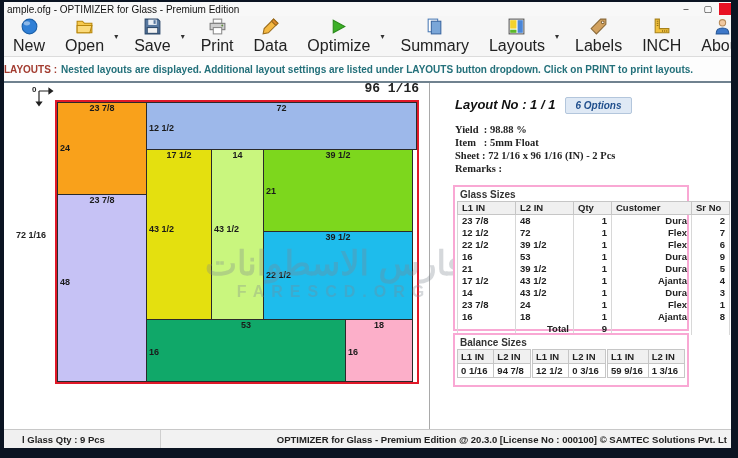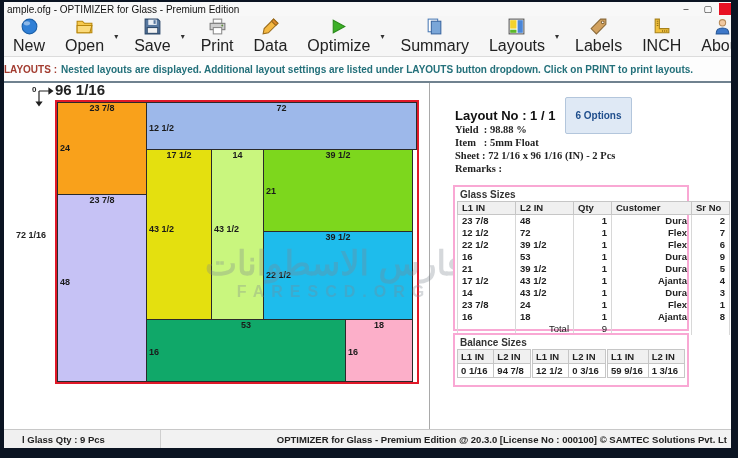--- a/index.html
+++ b/index.html
@@ -23,21 +23,21 @@
 
   
   .notice{height:24px;display:flex;align-items:center;background:#fdfdfd;border-bottom:2px solid #70828f;font-size:10px;font-weight:bold;white-space:nowrap;overflow:hidden;flex:0 0 auto;}
   .notice .npre{color:#a23b2f;margin-right:4px;}
   .notice .nbody{color:#23707a;}
 
   
   .main{position:relative;flex:1 1 auto;background:#fff;overflow:hidden;}
   .v-split{position:absolute;left:425px;top:0;bottom:0;width:1px;background:#a9a9a9;}
 
-  .sheet-w-label{position:absolute;top:-2px;left:51px;width:364px;text-align:left;font-size:15px;font-weight:bold;color:#222;}
+  .sheet-w-label{position:absolute;top:-2px;left:51px;width:364px;text-align:right;font-size:13px;font-weight:bold;color:#222;font-family:Liberation Mono, monospace;}
   .sheet-h-label{position:absolute;left:12px;top:147px;font-size:9px;font-weight:bold;color:#222;}
   .origin{position:absolute;left:28px;top:4px;width:26px;height:26px;}
   .origin .olabel{position:absolute;left:0;top:-2px;font-size:8px;font-weight:bold;color:#222;}
 
   .sheet{position:absolute;left:51px;top:17px;width:364px;height:284px;border:2px solid #e01828;background:#ffffff;box-sizing:border-box;}
   .piece{position:absolute;border:1px solid #2a2a2a;box-sizing:border-box;}
   .piece .wl{position:absolute;top:0px;left:0;width:100%;text-align:center;font-size:9px;font-weight:bold;color:#1a1a1a;}
   .piece .hl{position:absolute;left:2px;top:44%;font-size:9px;font-weight:bold;color:#1a1a1a;}
   .p0{left:0;top:0;width:90px;height:93px;}
   .p1{left:89px;top:0;width:271px;height:48px;}
@@ -48,36 +48,36 @@
   .p6{left:0;top:92px;width:90px;height:188px;}
   .p7{left:89px;top:217px;width:200px;height:63px;}
   .p8{left:288px;top:217px;width:68px;height:63px;}
 
   .watermark{position:absolute;left:170px;top:160px;width:320px;text-align:center;opacity:.32;color:#7e8790;pointer-events:none;}
   .watermark .wm1{font-size:34px;font-weight:bold;line-height:40px;}
   .watermark .wm2{font-size:16px;font-weight:bold;letter-spacing:7px;}
 
   
   .rpanel{position:absolute;left:447px;top:0;width:282px;height:100%;}
-  .lh-row{position:absolute;left:4px;top:14px;display:flex;align-items:center;gap:10px;}
+  .lh-row{position:absolute;left:4px;top:14px;display:flex;align-items:flex-start;gap:10px;font-style:italic;}
   .layout-title{font-size:13px;font-weight:bold;color:#111;}
-  .options-btn{font-size:10px;font-weight:bold;color:#1f4e8c;background:#dfe9f5;border:1px solid #b3c6dc;border-radius:2px;padding:12px 9px;cursor:default;}
+  .options-btn{font-size:10px;font-weight:bold;color:#1f4e8c;background:#dfe9f5;border:1px solid #b3c6dc;border-radius:2px;padding:2px 9px;cursor:default;}
   .info{position:absolute;left:4px;top:40px;font-size:10.5px;font-weight:bold;color:#222;line-height:13px;white-space:pre;font-family:Liberation Serif, serif;}
 
   .groupbox{position:absolute;left:2px;width:236px;border:2px solid #f9a8d4;background:#fff;box-sizing:border-box;}
   .gb-glass{top:102px;height:146px;}
   .gb-balance{top:250px;height:54px;}
   .gb-caption{font-size:10px;font-weight:bold;color:#333;padding:2px 5px 1px 5px;}
 
   table.grid{border-collapse:collapse;width:272px;margin:0 2px;table-layout:fixed;}
   table.grid th, table.grid td{font-size:9.5px;font-weight:bold;color:#222;padding:0 4px;height:12px;line-height:12px;overflow:hidden;white-space:nowrap;border-left:1px solid #d8d8d8;border-right:1px solid #d8d8d8;}
   table.grid th{background:#f0f0f0;border:1px solid #c6c6c6;text-align:left;}
   .col-l{text-align:left;} .col-r{text-align:right;}
   th.col-r{text-align:right;}
-  tr.total-row td{font-weight:normal;padding-left:21px;}
+  tr.total-row td{font-weight:bold;padding-left:21px;}
 
   table.bgrid{border-collapse:collapse;margin:0 2px;table-layout:fixed;}
   table.bgrid th, table.bgrid td{font-size:9.5px;font-weight:bold;color:#222;padding:0 3px;height:13px;line-height:13px;text-align:left;white-space:nowrap;border:1px solid #c6c6c6;}
   table.bgrid th{background:#f0f0f0;}
   table.bgrid .gap{border:none;background:#fff;width:7px;padding:0;}
 
   
   .statusbar{height:18px;background:#f0f0f0;border-top:1px solid #c8c8c8;display:flex;align-items:stretch;font-size:9.5px;font-weight:bold;color:#222;flex:0 0 auto;}
   .sb-left{width:138px;display:flex;align-items:center;padding-left:18px;white-space:nowrap;overflow:hidden;}
   .sb-right{flex:1;border-left:1px solid #cfcfcf;background:#f2f2f2;display:flex;align-items:center;justify-content:flex-end;padding-right:4px;white-space:nowrap;overflow:hidden;}

